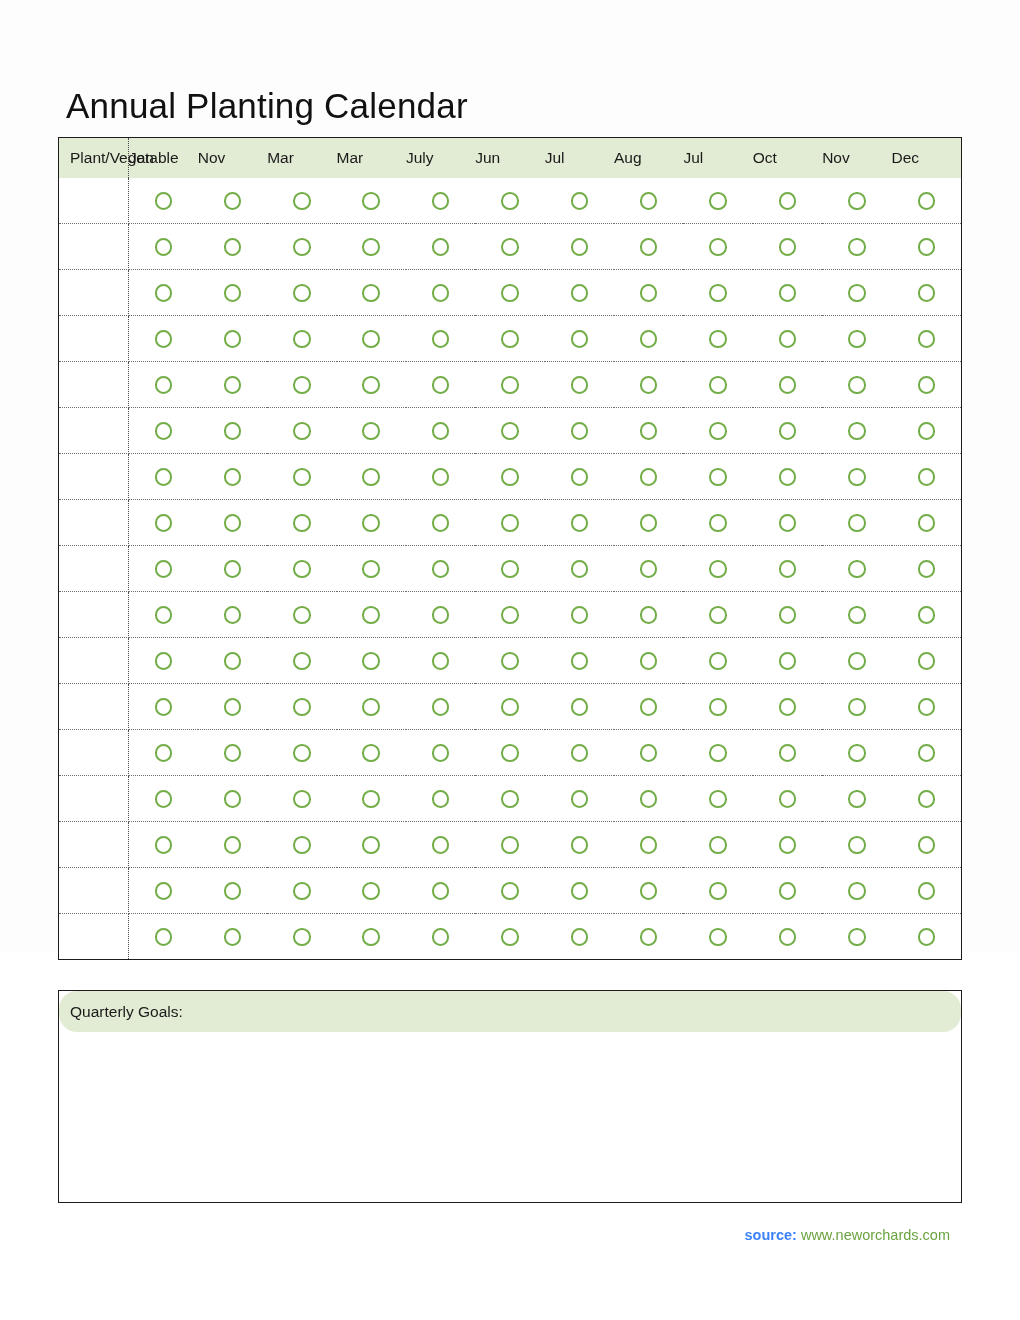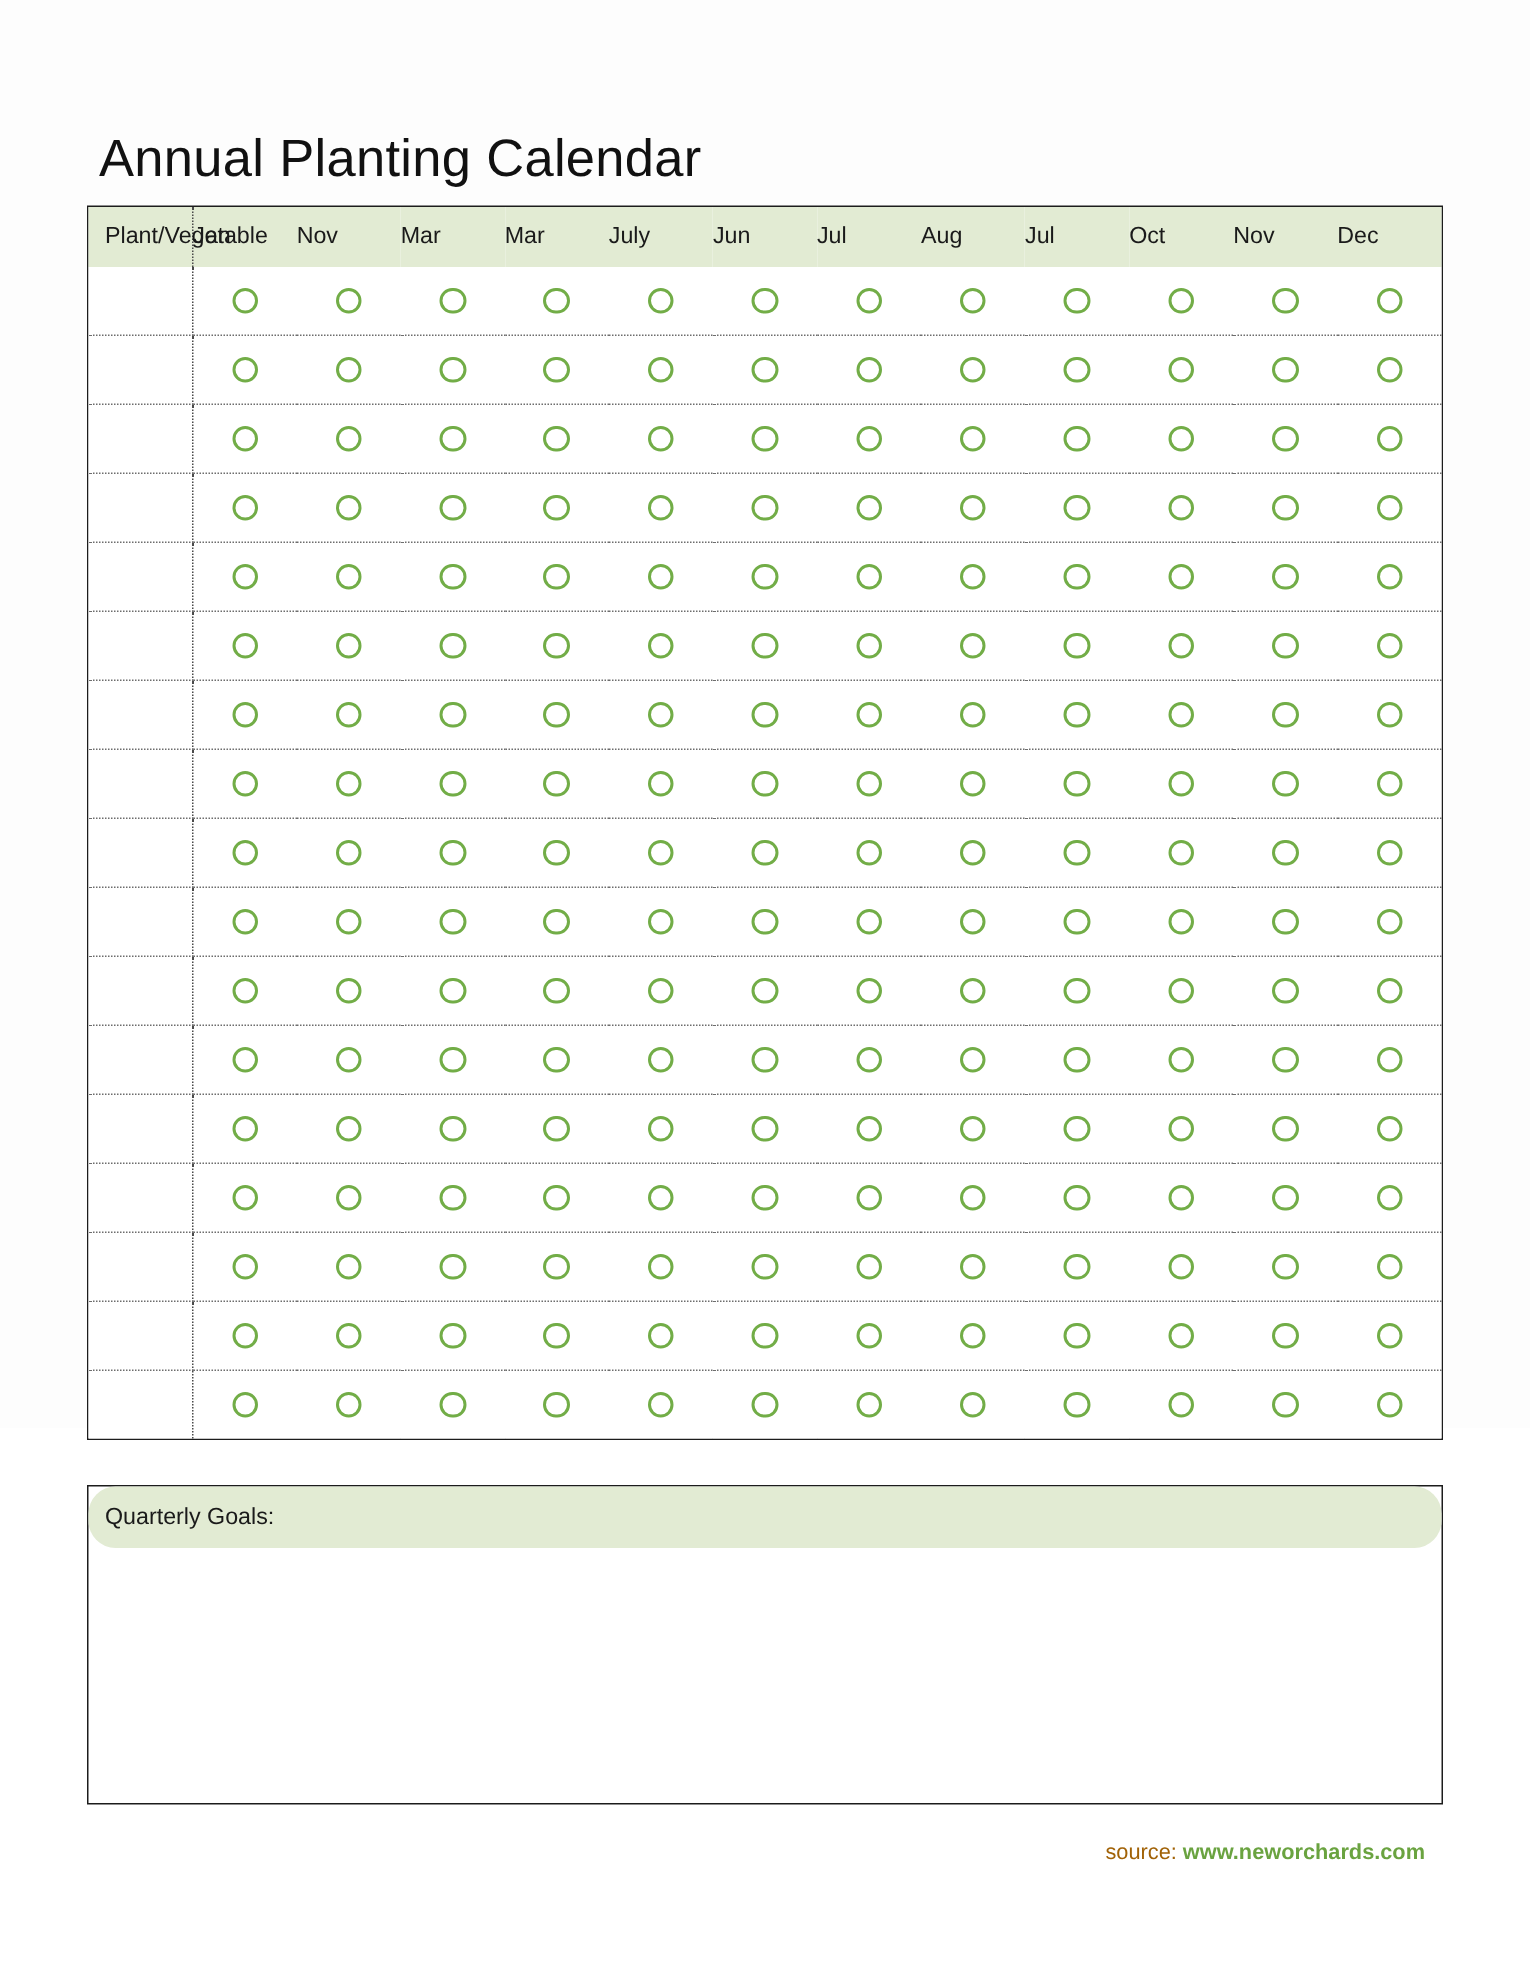--- a/index.html
+++ b/index.html
@@ -130,26 +130,26 @@
 
   
   .source {
     position: absolute;
     right: 70px;
     top: 1227px;
     font-size: 14.5px;
     white-space: nowrap;
   }
   .source .src-label {
-    color: #a16207;
-    font-weight: 400;
+    color: #3b82f6;
+    font-weight: 700;
   }
   .source .src-url {
     color: #6aa340;
-    font-weight: 700;
+    font-weight: 400;
   }
 </style>
 </head>
 <body>
 
 <div class="page">
 
   <h1 class="page-title">Annual Planting Calendar</h1>
 
   <div class="calendar-wrap">

